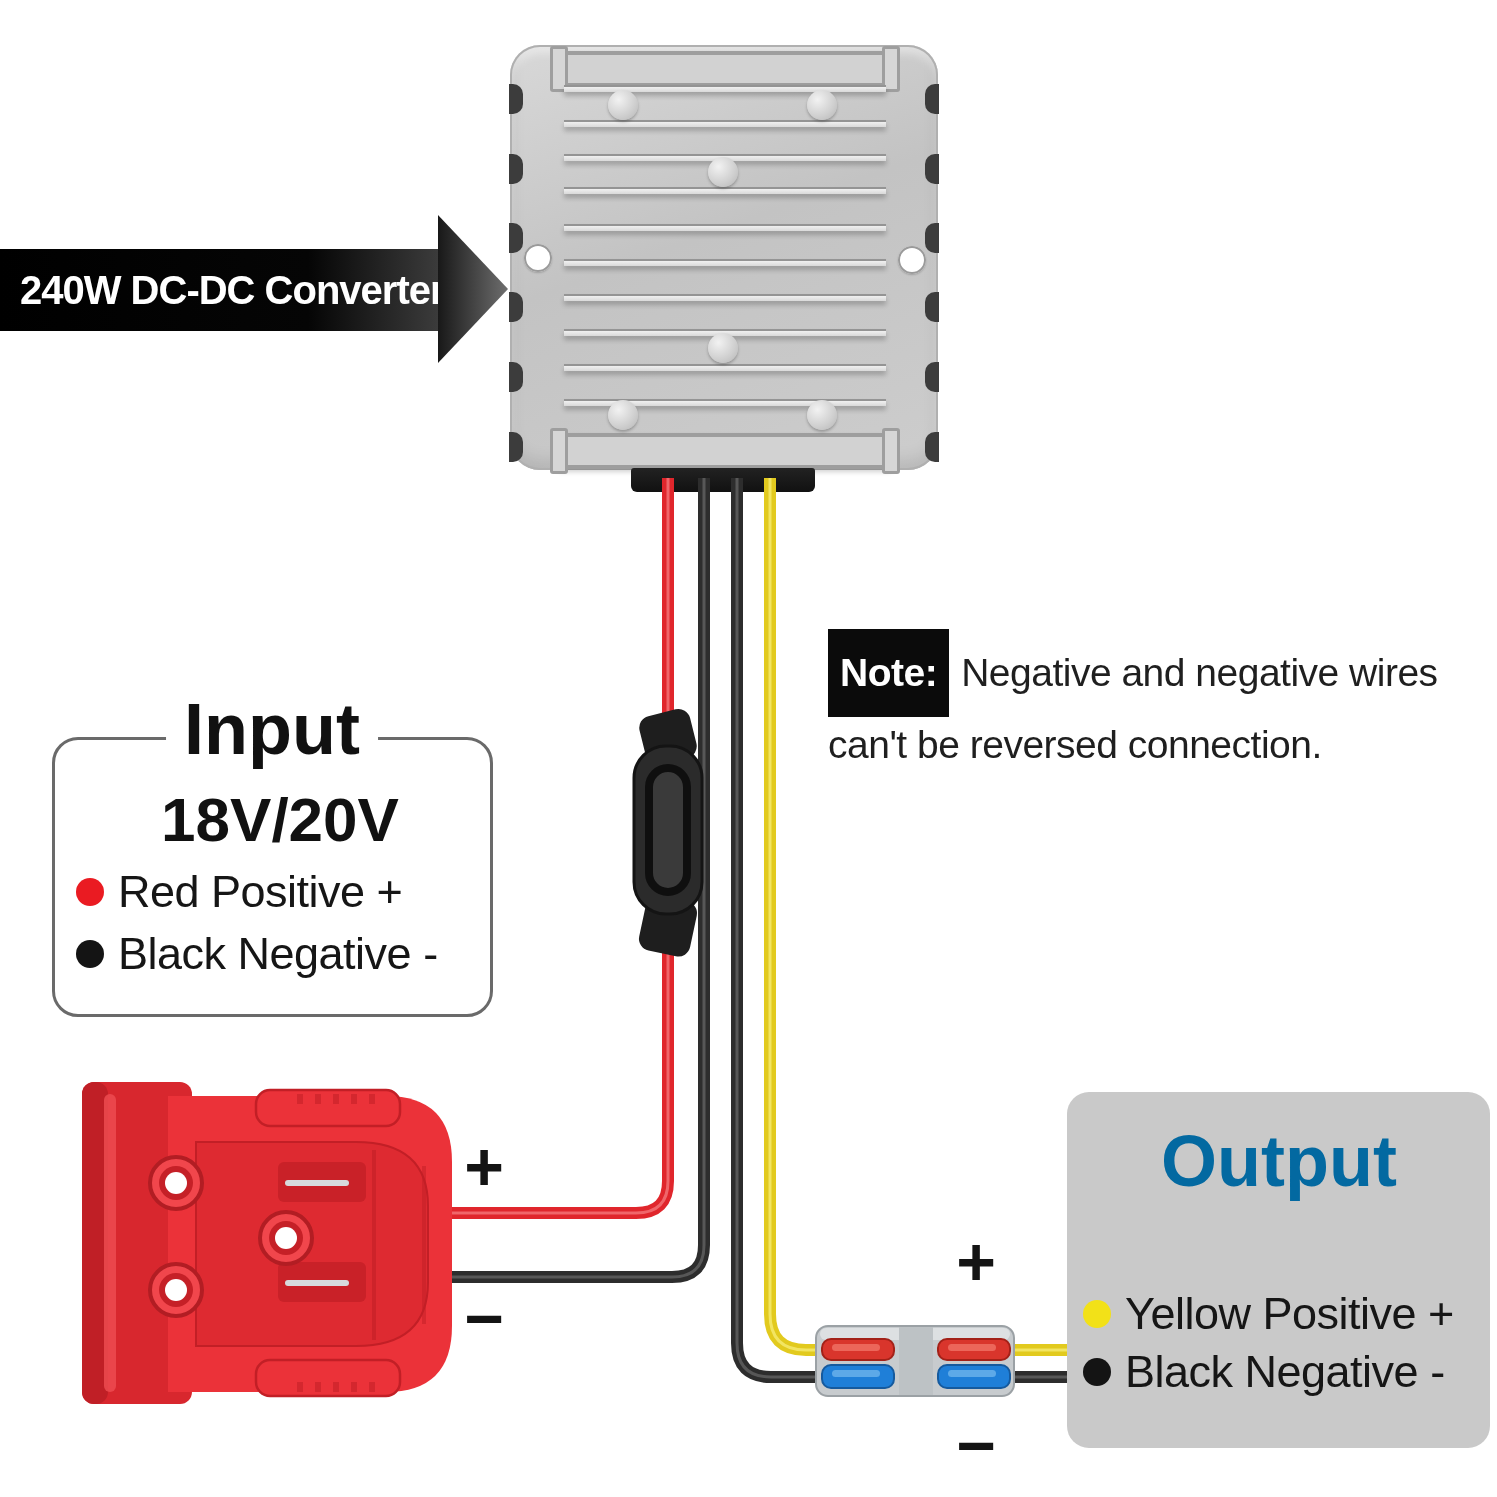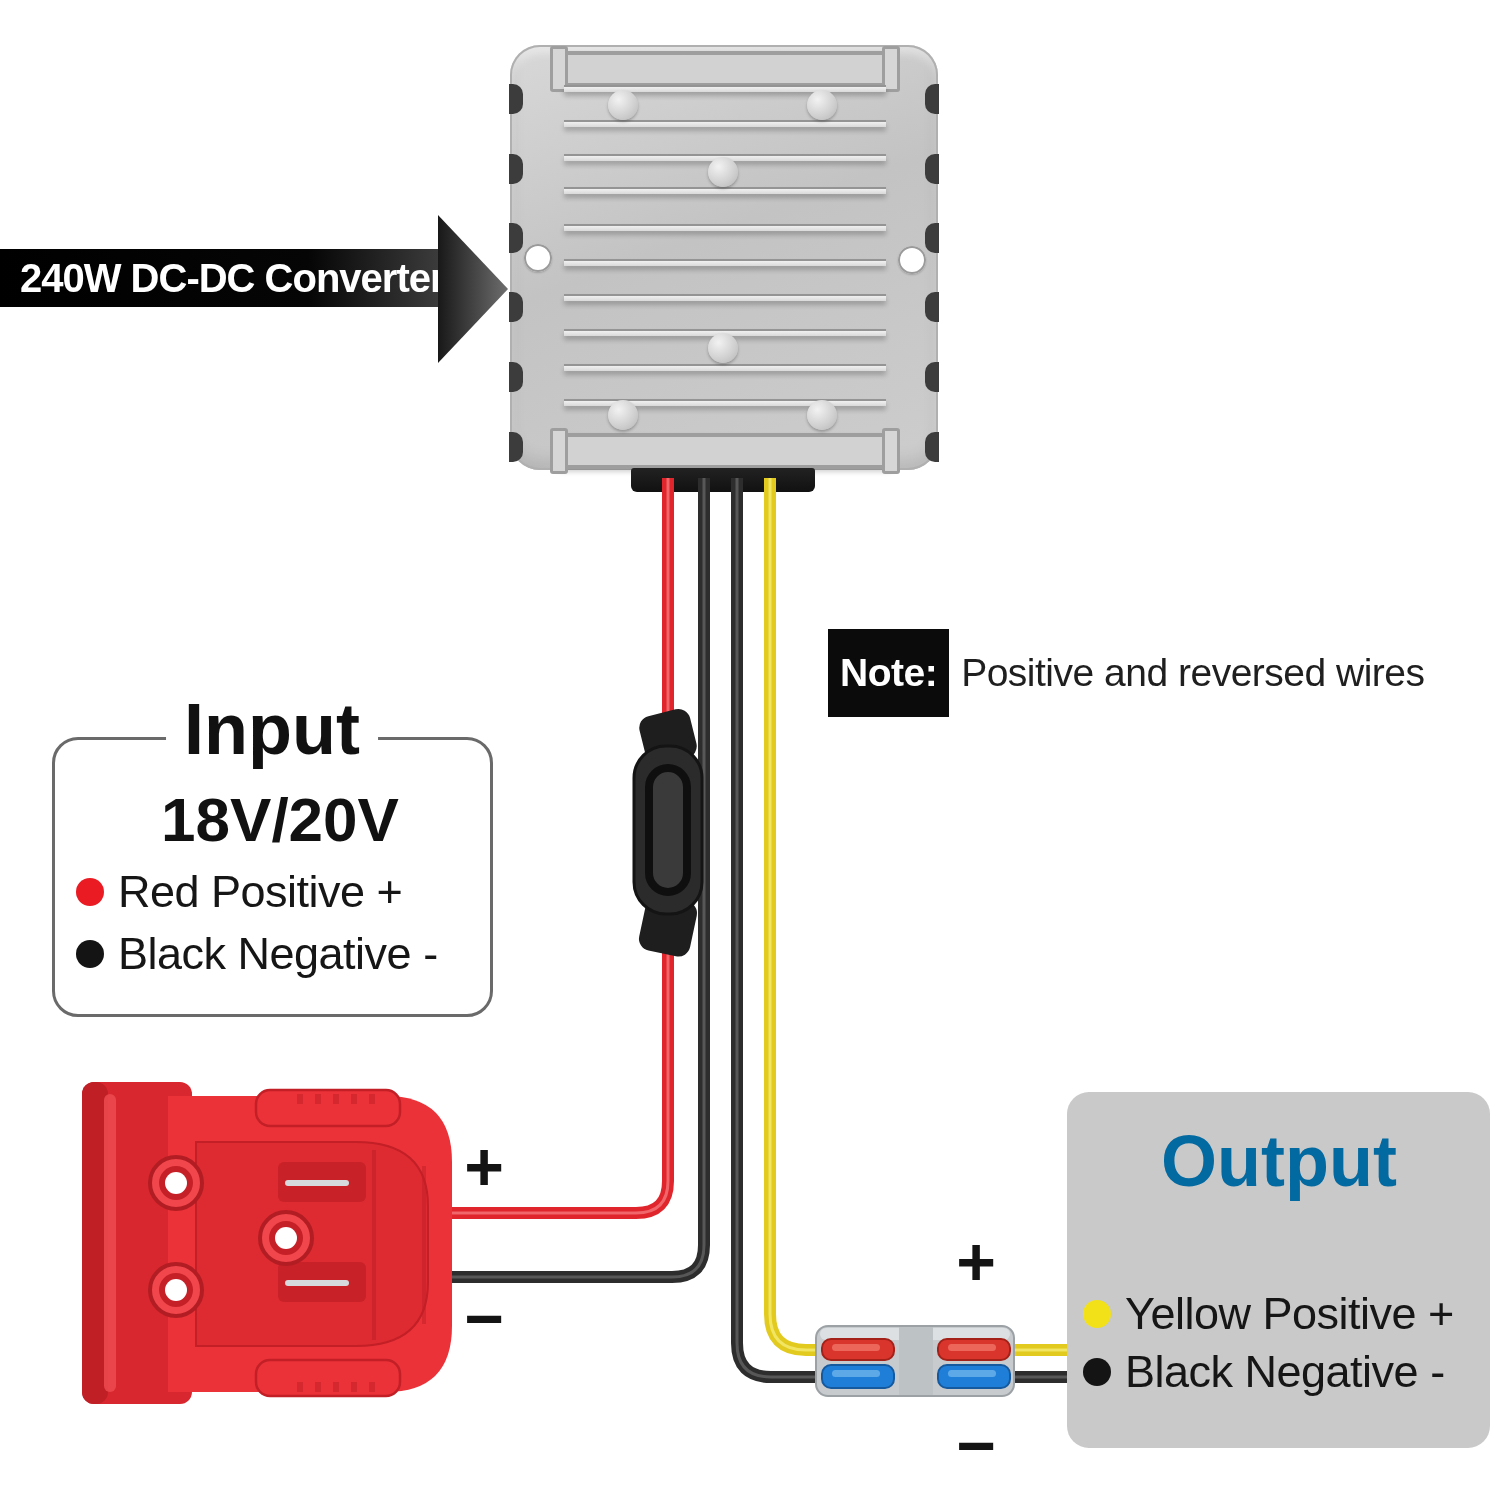--- a/index.html
+++ b/index.html
@@ -31,21 +31,21 @@
     box-shadow:0 2px 3px rgba(0,0,0,.25); }
   .mount-hole { position:absolute; width:28px; height:28px; border-radius:50%;
     background:#ffffff; box-shadow:inset 0 0 0 2px #9a9a9a, 0 1px 2px rgba(0,0,0,.2); }
   .conv-port { position:absolute; left:121px; top:423px; width:184px; height:24px;
     background:linear-gradient(180deg,#222,#111); border-radius:3px 3px 6px 6px; }
 
   
   .wiring { position:absolute; left:0; top:0; }
 
   
-  .arrow-rect { position:absolute; left:0; top:249px; width:440px; height:58px;
+  .arrow-rect { position:absolute; left:0; top:249px; width:440px; height:82px;
     background:linear-gradient(90deg,#000 0%,#050505 70%,#3c3c3c 100%);
     display:flex; align-items:center; padding-left:20px; }
   .arrow-rect span { color:#fff; font-weight:bold; font-size:40px; letter-spacing:-1px; white-space:nowrap; }
   .arrow-head { position:absolute; left:438px; top:215px; width:70px; height:148px;
     background:linear-gradient(90deg,#181818,#6e6e6e);
     clip-path:polygon(0 0,100% 50%,0 100%); }
 
   
   .note { position:absolute; left:828px; top:629px; width:672px; font-size:39px;
     letter-spacing:-0.5px; line-height:56px; color:#1f1f1f; }
@@ -191,21 +191,22 @@
       </g>
     </g>
   </svg>
 
   <div class="arrow-rect">
     <span>240W DC-DC Converter</span>
   </div>
   <div class="arrow-head"></div>
 
   <div class="note">
-    <span class="note-label">Note:</span><span>Positive and reversed wires</span><br>
+    <span class="note-label">Note:</span><span>Negative and negative wires</span><br>
+    <span>can't be reversed connection.</span>
   </div>
 
   <div class="input-box"></div>
   <div class="input-title">Input</div>
   <div class="input-voltage">18V/20V</div>
   <div class="legend-row row-in1">
     <span class="dot" style="background:#ea1b22;"></span>
     <span class="txt">Red Positive +</span>
   </div>
   <div class="legend-row row-in2">

